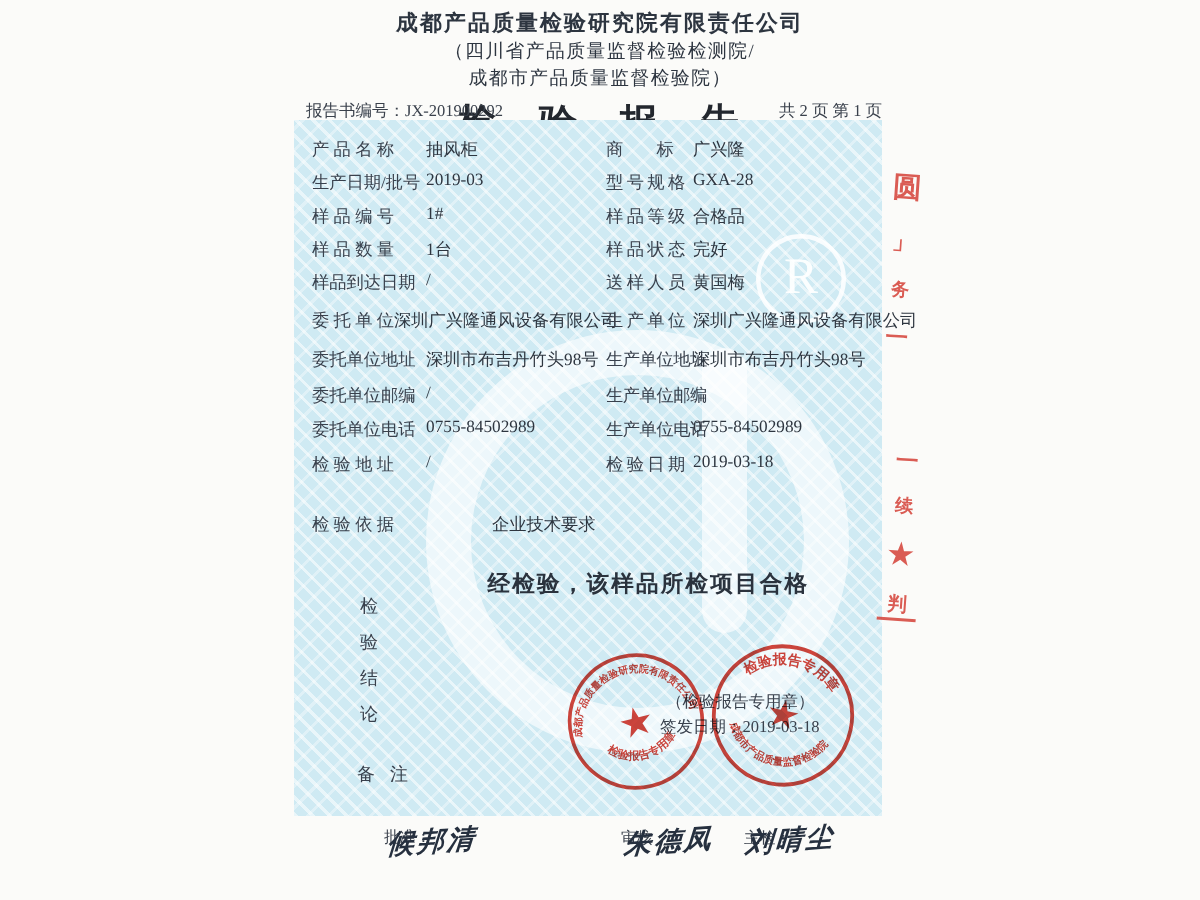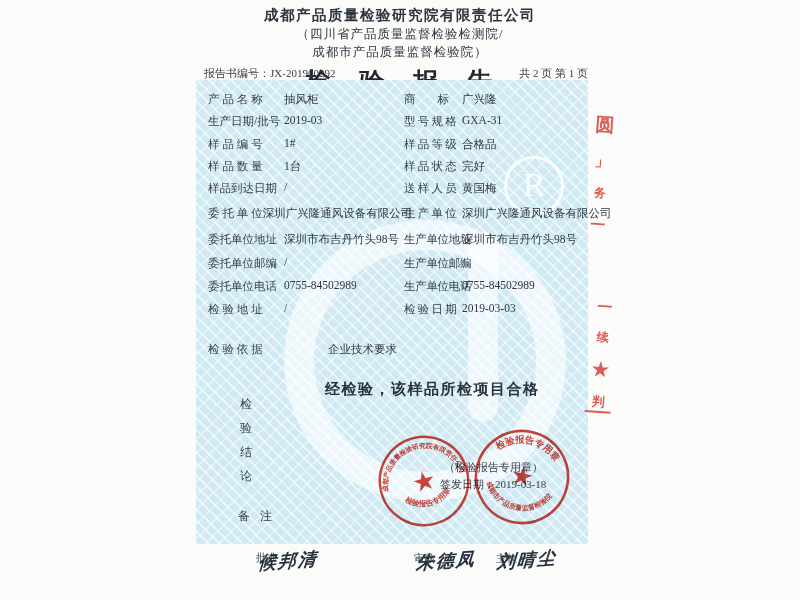--- a/index.html
+++ b/index.html
@@ -125,21 +125,21 @@
           <span class="val">广兴隆</span>
         </div>
     </div>
     <div class="frow" style="top:34px">
       <div class="cell-l">
           <span class="lbl">生产日期/批号</span>
           <span class="val">2019-03</span>
         </div>
       <div class="cell-r">
           <span class="lbl">型 号 规 格</span>
-          <span class="val">GXA-31</span>
+          <span class="val">GXA-28</span>
         </div>
     </div>
     <div class="frow" style="top:57px">
       <div class="cell-l">
           <span class="lbl">样 品 编 号</span>
           <span class="val">1#</span>
         </div>
       <div class="cell-r">
           <span class="lbl">样 品 等 级</span>
           <span class="val">合格品</span>
@@ -205,21 +205,21 @@
           <span class="val">0755-84502989</span>
         </div>
     </div>
     <div class="frow" style="top:222px">
       <div class="cell-l">
           <span class="lbl">检 验 地 址</span>
           <span class="val">/</span>
         </div>
       <div class="cell-r">
           <span class="lbl">检 验 日 期</span>
-          <span class="val">2019-03-03</span>
+          <span class="val">2019-03-18</span>
         </div>
     </div>
 
     <div class="basis-row">
       <span class="lbl">检 验 依 据</span>
       <span class="val">企业技术要求</span>
     </div>
 
     <div class="vert-label">
       <span>检</span>

